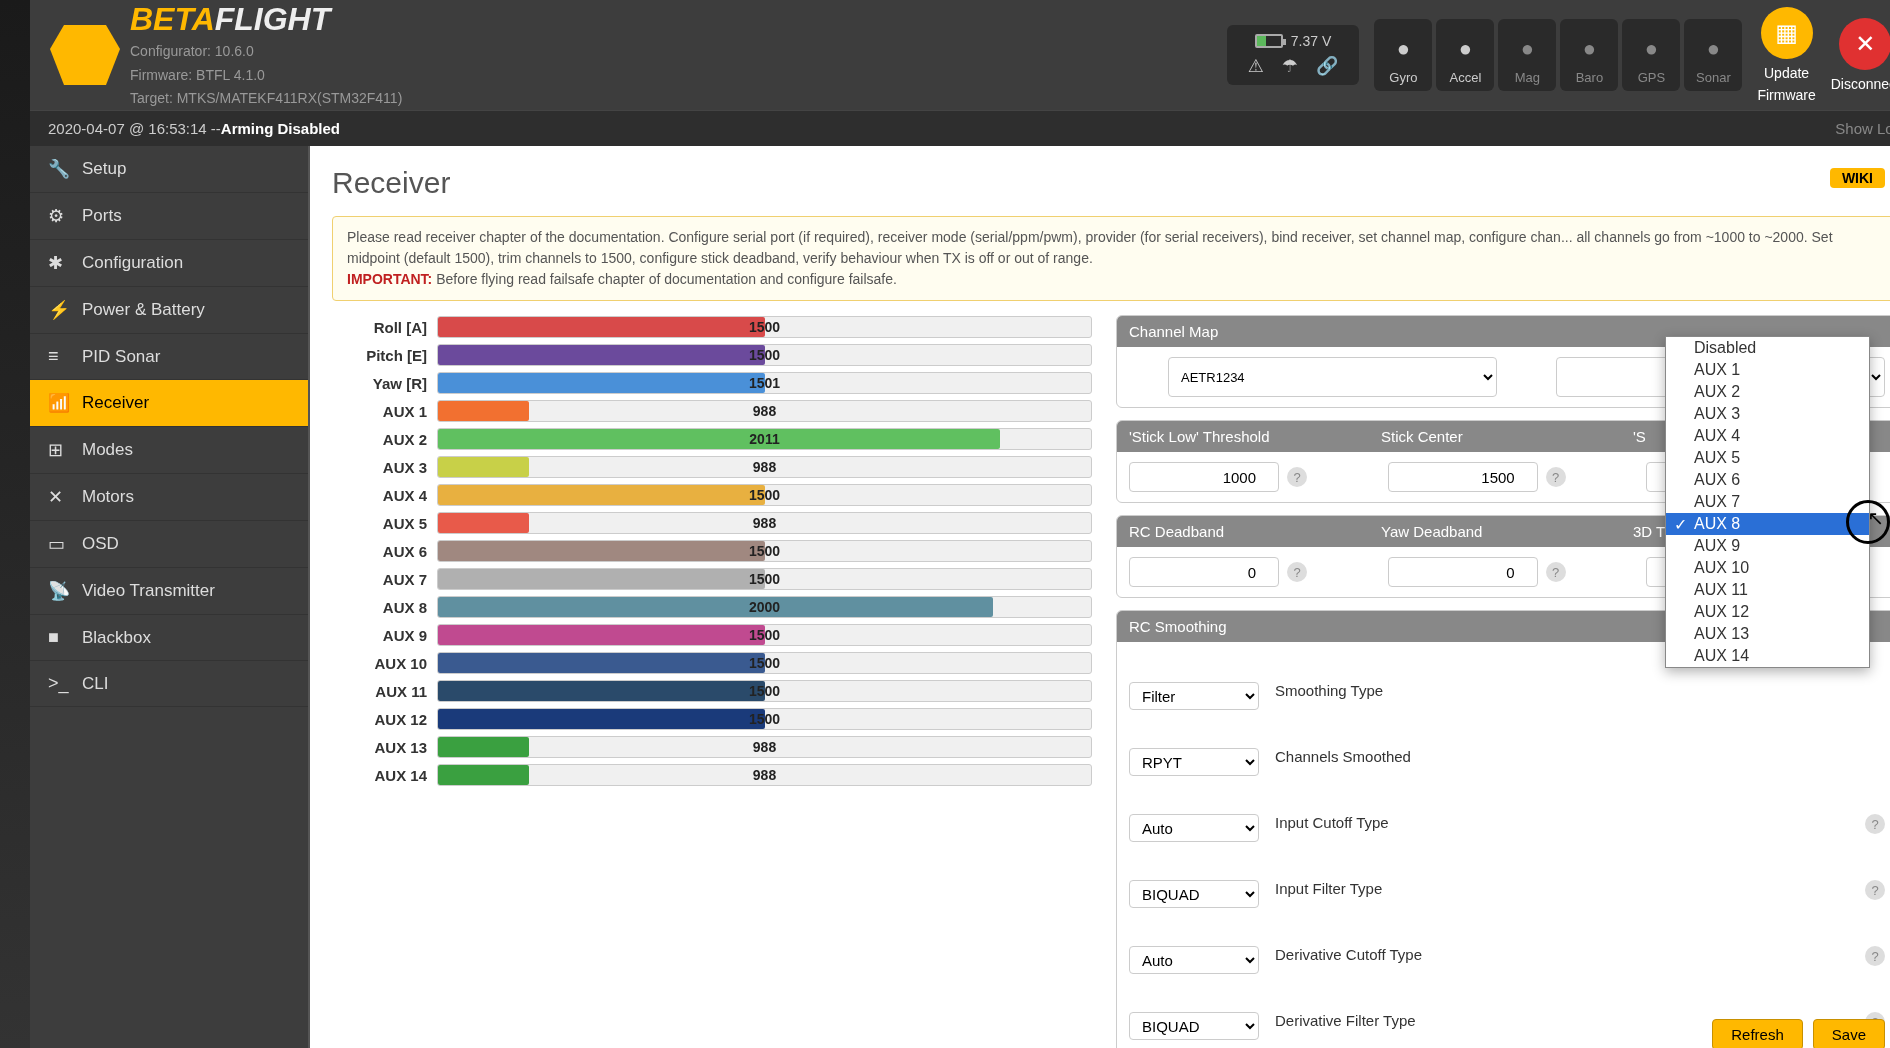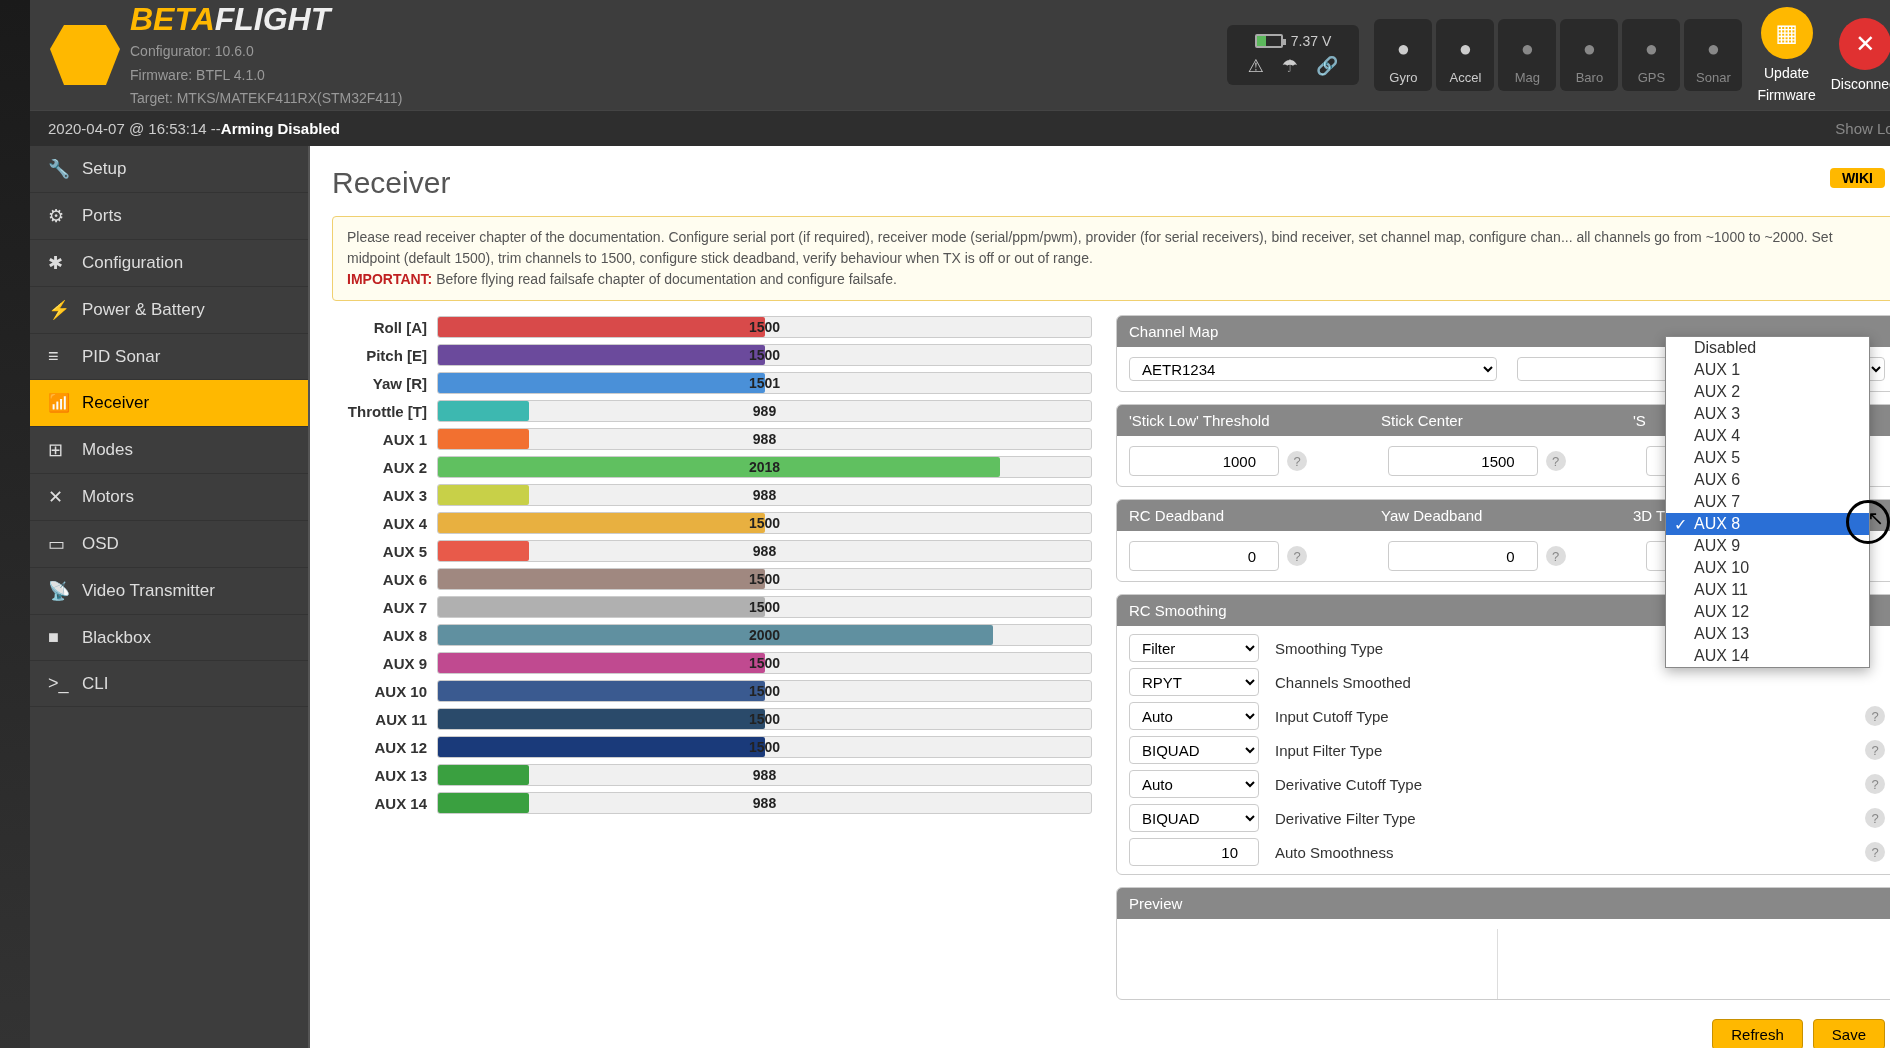--- a/index.html
+++ b/index.html
@@ -51,26 +51,26 @@
 .ch-row { display: flex; align-items: center; margin-bottom: 4px; height: 24px; }
 .ch-label { width: 105px; text-align: right; padding-right: 10px; font-size: 15px; font-weight: bold; color: #333; }
 .ch-bar-wrap { flex: 1; height: 22px; background: #f0f0f0; border: 1px solid #ccc; position: relative; border-radius: 3px; }
 .ch-bar { height: 100%; border-radius: 2px; }
 .ch-val { position: absolute; left: 50%; top: 50%; transform: translate(-50%, -50%); font-size: 14px; font-weight: bold; color: #222; }
 .right-col { flex: 1; display: flex; flex-direction: column; gap: 12px; }
 .panel { border: 1px solid #ccc; border-radius: 6px; overflow: hidden; }
 .panel-hdr { background: #888; color: #fff; padding: 7px 12px; font-size: 15px; font-weight: 500; display: flex; }
 .panel-hdr .cell { flex: 1; }
 .panel-body { padding: 10px 12px; display: flex; gap: 20px; }
-.sel-wide { flex: 1; height: 24px; border: 1px solid #ccc; border-radius: 4px; padding: 0 8px; font-size: 15px; background: #fff; }
+.sel-wide { flex: 1; height: 40px; border: 1px solid #ccc; border-radius: 4px; padding: 0 8px; font-size: 13px; background: #fff; margin-left: 39px; }
 .num-cell { display: flex; align-items: center; gap: 8px; flex: 1; }
 .num-input { width: 150px; height: 30px; border: 1px solid #ccc; border-radius: 4px; text-align: right; padding: 0 22px 0 8px; font-size: 15px; position: relative; }
 .help-icon { width: 20px; height: 20px; border-radius: 50%; background: #ddd; color: #888; display: inline-flex; align-items: center; justify-content: center; font-size: 13px; }
 .smooth-rows { display: flex; flex-direction: column; padding: 8px 12px; gap: 6px; }
-.smooth-row { display: flex; align-items: center; gap: 16px; }
+.smooth-row { display: flex; align-items: flex-start; gap: 16px; margin-top: 32px; }
 .smooth-sel { width: 130px; height: 28px; border: 1px solid #ccc; border-radius: 4px; padding: 0 8px; font-size: 15px; background: #fff; }
 .smooth-lbl { flex: 1; font-size: 15px; color: #333; }
 .footer-btns { position: absolute; right: 35px; bottom: -2px; display: flex; gap: 10px; }
 .btn { background: #ffb800; border: 1px solid #c89000; color: #000; padding: 6px 18px; border-radius: 4px; font-size: 15px; font-weight: 500; }
 .dropdown { position: absolute; right: 50px; top: 190px; width: 205px; background: #fff; border: 1px solid #888; box-shadow: 0 4px 12px rgba(0,0,0,0.3); z-index: 100; font-size: 16px; }
 .dd-item { padding: 2px 28px; color: #333; cursor: pointer; }
 .dd-item.sel { background: #2a6fd6; color: #fff; position: relative; }
 .dd-item.sel::before { content: '✓'; position: absolute; left: 8px; }
 .cursor-circle { position: absolute; right: 30px; top: 354px; width: 44px; height: 44px; border: 3px solid #000; border-radius: 50%; pointer-events: none; z-index: 200; }
 .cursor-arrow { position: absolute; right: 36px; top: 360px; font-size: 20px; z-index: 201; pointer-events: none; }
@@ -226,38 +226,31 @@
               </div>
             </div>
             <div class="ch-row">
               <div class="ch-label">Yaw [R]</div>
               <div class="ch-bar-wrap">
                 <div class="ch-bar" style="width:50%;background:#4a90d8"></div>
                 <div class="ch-val">1501</div>
               </div>
             </div>
             <div class="ch-row">
-              <div class="ch-label">Throttle [T]</div>
-              <div class="ch-bar-wrap">
-                <div class="ch-bar" style="width:14%;background:#3db8b0"></div>
-                <div class="ch-val">989</div>
-              </div>
-            </div>
-            <div class="ch-row">
               <div class="ch-label">AUX 1</div>
               <div class="ch-bar-wrap">
                 <div class="ch-bar" style="width:14%;background:#f27030"></div>
                 <div class="ch-val">988</div>
               </div>
             </div>
             <div class="ch-row">
               <div class="ch-label">AUX 2</div>
               <div class="ch-bar-wrap">
                 <div class="ch-bar" style="width:86%;background:#60c060"></div>
-                <div class="ch-val">2018</div>
+                <div class="ch-val">2011</div>
               </div>
             </div>
             <div class="ch-row">
               <div class="ch-label">AUX 3</div>
               <div class="ch-bar-wrap">
                 <div class="ch-bar" style="width:14%;background:#c8d048"></div>
                 <div class="ch-val">988</div>
               </div>
             </div>
             <div class="ch-row">

